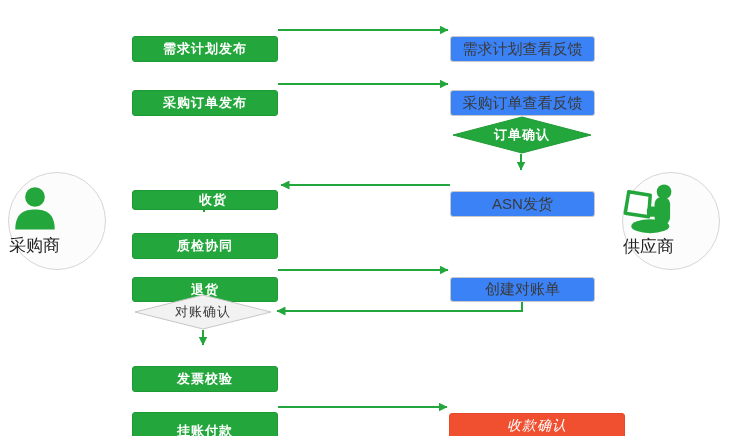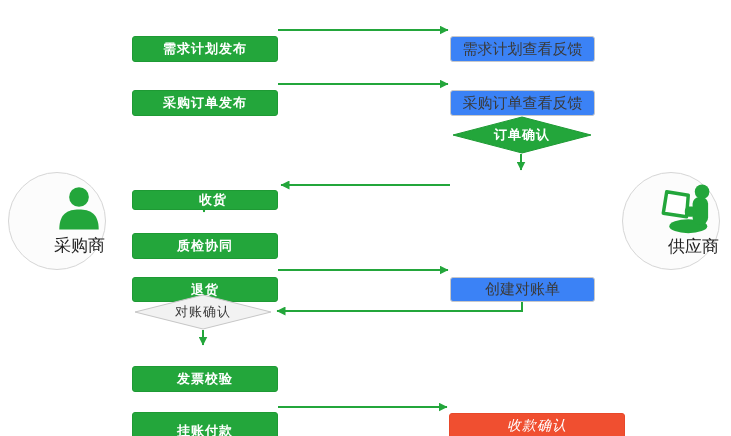--- a/index.html
+++ b/index.html
@@ -17,21 +17,21 @@
         font-size:14px;letter-spacing:1px;}
 
   .diamond{position:absolute;display:flex;align-items:center;justify-content:center;text-align:right;}
   .diamond svg{position:absolute;left:0;top:0;}
   .diamond .dlabel{position:relative;z-index:2;font-size:13px;letter-spacing:1px;}
   .diamond.green-d .dlabel{color:#ffffff;font-weight:bold;}
   .diamond.gray-d .dlabel{color:#3a3a3a;}
 
   .actor{position:absolute;width:98px;height:98px;border-radius:50%;
          background:#fcfcfc;border:1px solid #d6d6d6;box-sizing:border-box;
-         display:flex;flex-direction:column;align-items:flex-end;justify-content:center;}
+         display:flex;flex-direction:column;align-items:flex-start;justify-content:center;}
   .actor .alabel{font-size:17px;color:#222222;margin-top:1px;}
 </style>
 </head>
 <body>
 
 <div class="canvas">
 
   <svg class="edges" viewBox="0 0 731 436">
     <defs>
       <marker id="ah" markerWidth="10" markerHeight="9" refX="8.5" refY="4.5" orient="auto" markerUnits="userSpaceOnUse">
@@ -92,16 +92,17 @@
   <div class="node gray" style="left:450px;top:17px;width:145px;height:26px;">需求计划查看反馈</div>
   <div class="node gray" style="left:450px;top:71px;width:145px;height:26px;">采购订单查看反馈</div>
 
   <div class="diamond green-d" style="left:452px;top:116px;width:140px;height:38px;">
     <svg width="140" height="38" viewBox="0 0 140 38">
       <polygon points="70,1 139,19 70,37 1,19" fill="#23a63b" stroke="#1e9a34" stroke-width="1"></polygon>
     </svg>
     <span class="dlabel">订单确认</span>
   </div>
 
+  <div class="node gray" style="left:450px;top:172px;width:145px;height:26px;">ASN发货</div>
   <div class="node gray" style="left:450px;top:258px;width:145px;height:25px;">创建对账单</div>
   <div class="node red" style="left:449px;top:394px;width:176px;height:26px;font-style:italic;">收款确认</div>
 
 </div>
 
 </body></html>

